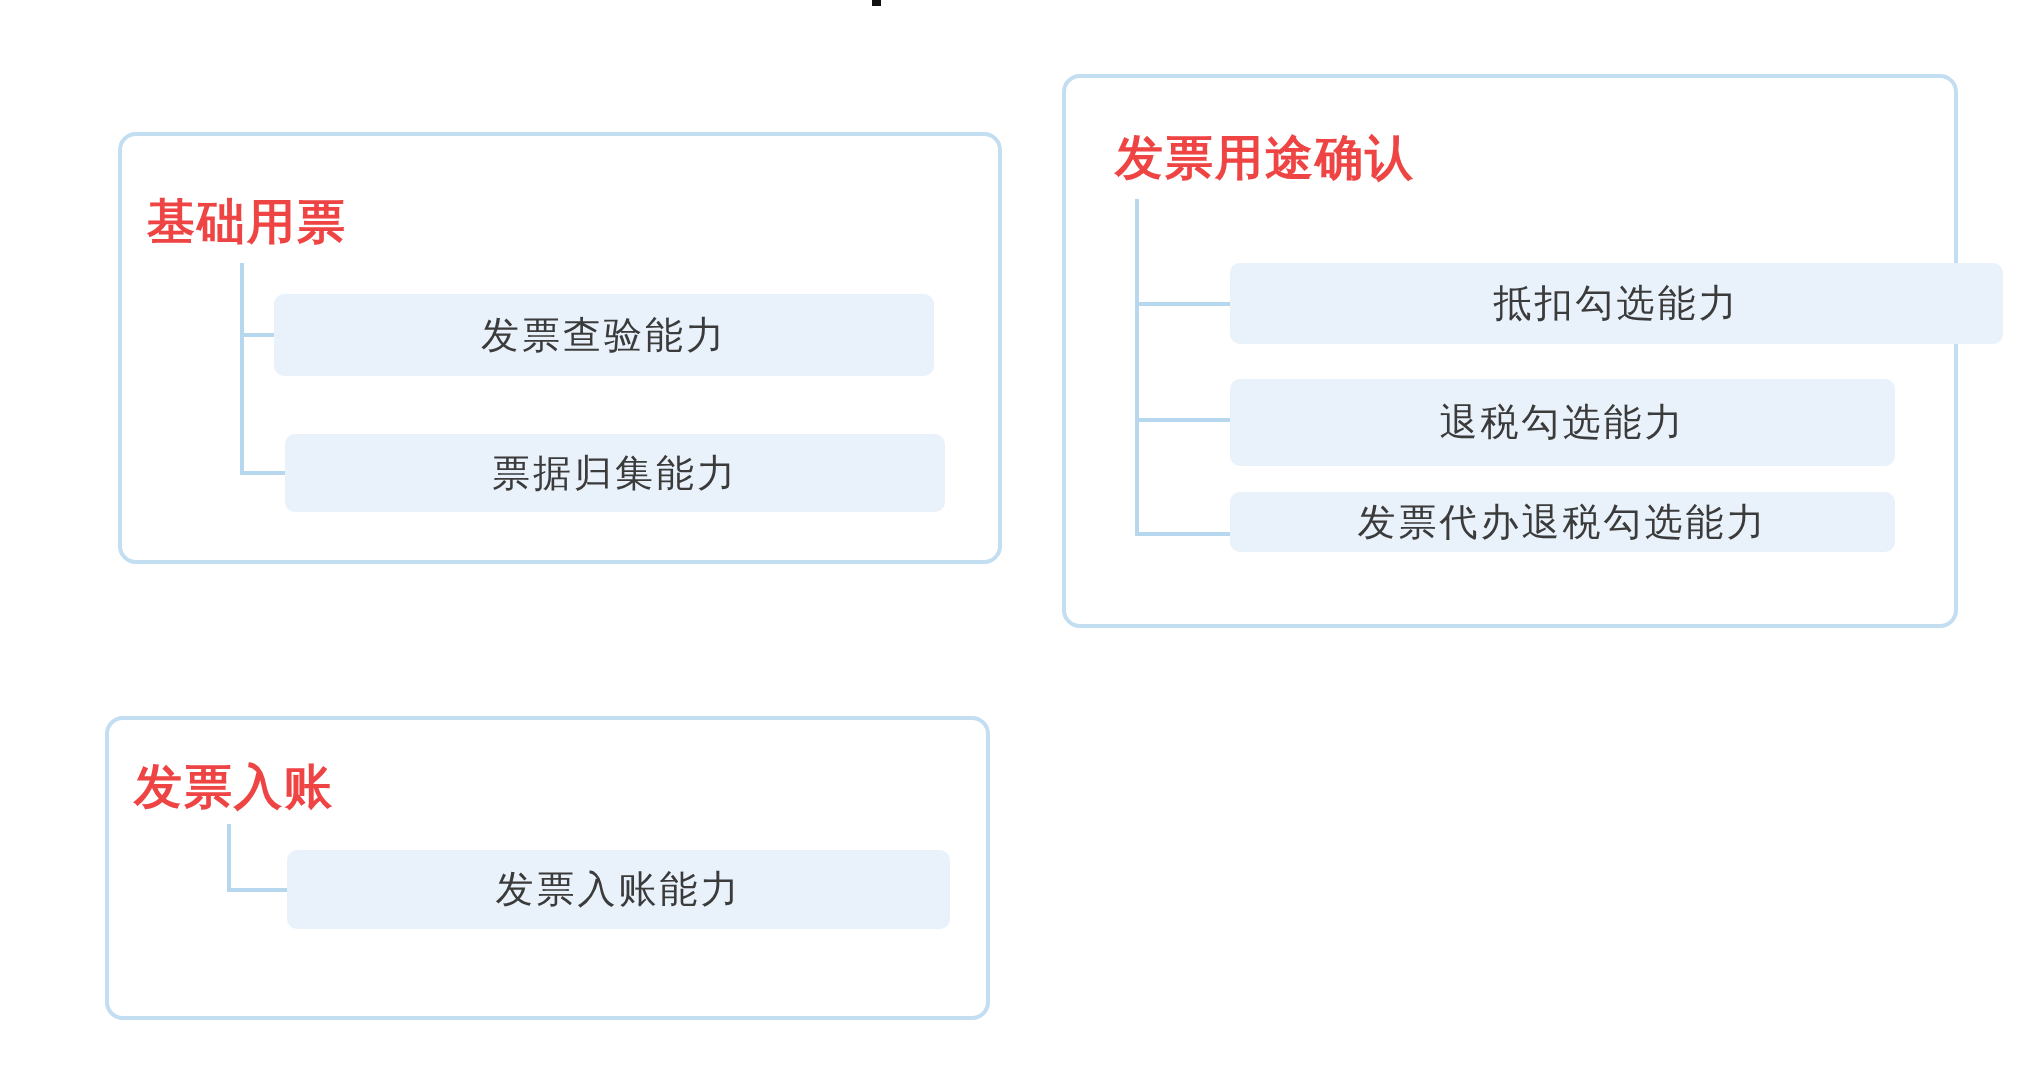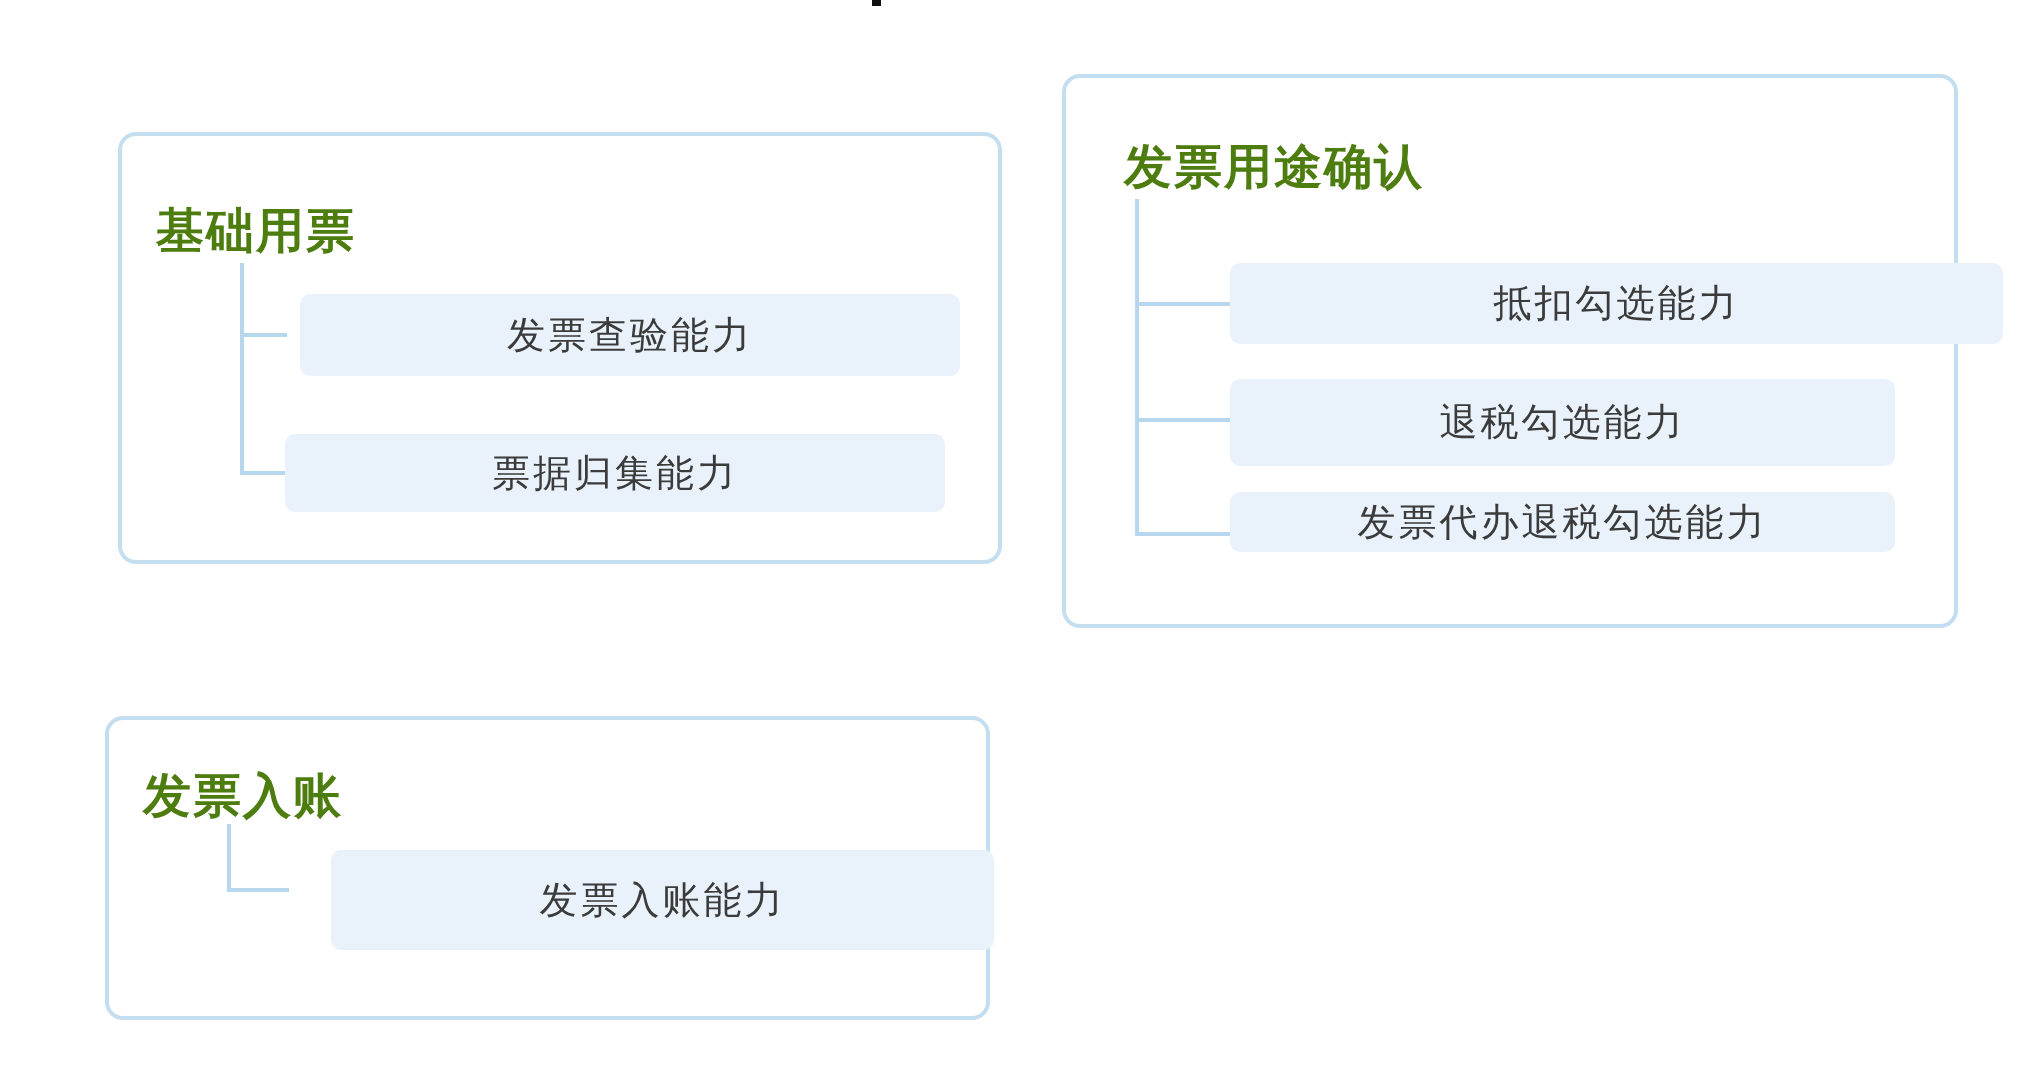--- a/index.html
+++ b/index.html
@@ -25,26 +25,26 @@
   }
   .panel {
     position: absolute;
     background: #ffffff;
     border: 4px solid #c3def1;
     border-radius: 18px;
     box-sizing: border-box;
   }
   .panel-title {
     position: absolute;
-    margin: 12px;
+    margin: 3px;
     font-size: 48px;
     font-weight: 700;
     letter-spacing: 2px;
     line-height: 1.1;
-    color: #4d7c0f;
+    color: #ef4444;
     white-space: nowrap;
   }
   .child {
     position: absolute;
     background: #e9f1fa;
     border-radius: 10px;
     display: flex;
     align-items: center;
     justify-content: center;
     font-size: 38px;
@@ -58,40 +58,40 @@
   }
   .vline { width: 4px; }
   .hline { height: 4px; }
 
   
   #p1 { left: 118px; top: 132px; width: 884px; height: 432px; }
   #p1 .panel-title { left: 22px; top: 56px; }
   #p1 .vline   { left: 118px; top: 127px; height: 212px; }
   #p1 .hline-1 { left: 118px; top: 197px; width: 47px; }
   #p1 .hline-2 { left: 118px; top: 335px; width: 47px; }
-  #p1 .child-1 { left: 178px; top: 158px; width: 660px; height: 82px; }
+  #p1 .child-1 { left: 152px; top: 158px; width: 660px; height: 82px; }
   #p1 .child-2 { left: 163px; top: 298px; width: 660px; height: 78px; text-align: right; }
 
   
   #p2 { left: 1062px; top: 74px; width: 896px; height: 554px; }
   #p2 .panel-title { left: 46px; top: 50px; }
   #p2 .vline   { left: 69px;  top: 121px; height: 337px; }
   #p2 .hline-1 { left: 69px;  top: 224px; width: 97px; }
   #p2 .hline-2 { left: 69px;  top: 340px; width: 97px; }
   #p2 .hline-3 { left: 69px;  top: 454px; width: 97px; }
   #p2 .child-1 { left: 164px; top: 185px; width: 773px; height: 81px; }
   #p2 .child-2 { left: 164px; top: 301px; width: 665px; height: 87px; }
   #p2 .child-3 { left: 164px; top: 414px; width: 665px; height: 60px; }
 
   
   #p3 { left: 105px; top: 716px; width: 885px; height: 304px; }
   #p3 .panel-title { left: 22px; top: 37px; }
   #p3 .vline   { left: 118px; top: 104px; height: 68px; }
   #p3 .hline-1 { left: 118px; top: 168px; width: 62px; }
-  #p3 .child-1 { left: 178px; top: 130px; width: 663px; height: 100px; margin-left: 44px; }
+  #p3 .child-1 { left: 178px; top: 130px; width: 663px; height: 79px; }
 
   
   #p4 { left: 1063px; top: 714px; width: 894px; height: 305px; }
   #p4 .panel-title { left: 16px; top: 41px; }
   #p4 .vline   { left: 68px;  top: 108px; height: 67px; }
   #p4 .hline-1 { left: 68px;  top: 171px; width: 106px; }
   #p4 .child-1 { left: 172px; top: 133px; width: 661px; height: 80px; }
 </style>
 </head>
 <body>

